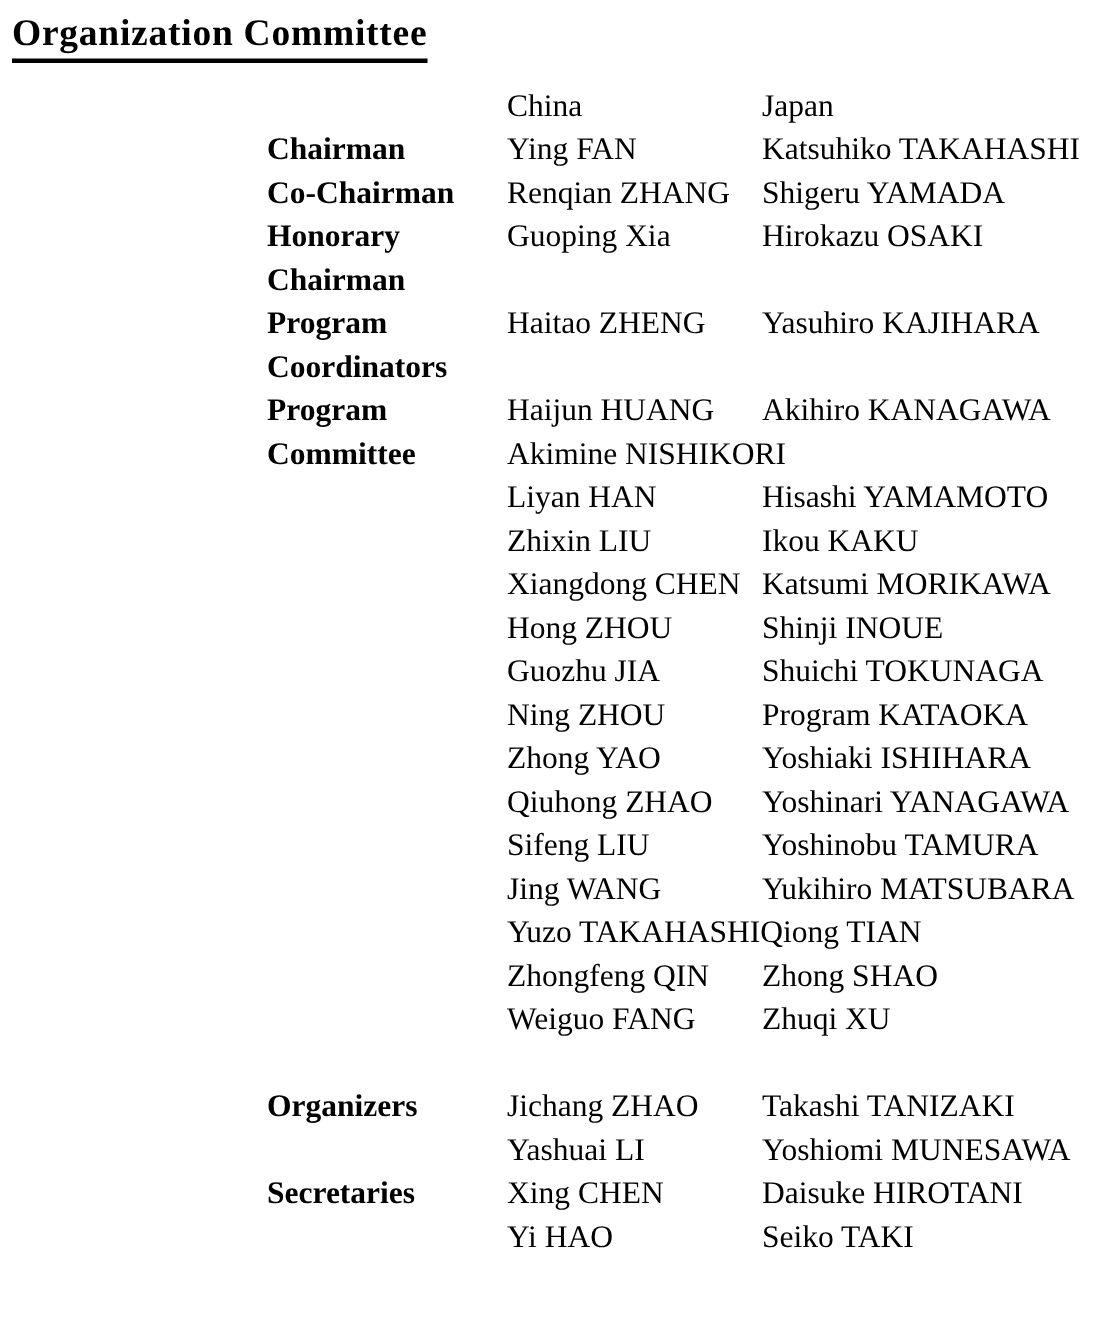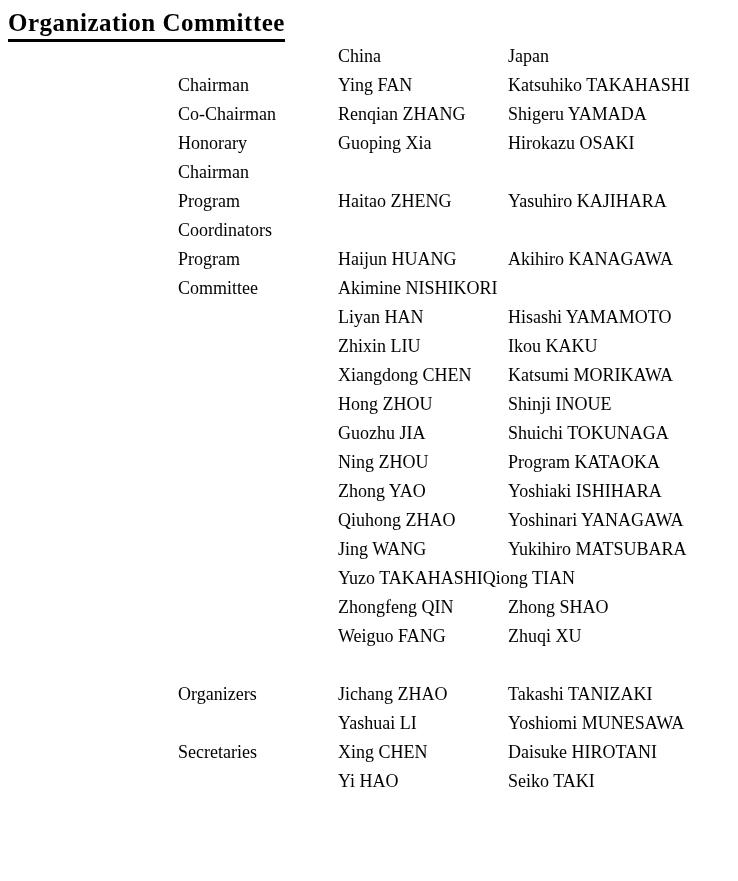--- a/index.html
+++ b/index.html
@@ -25,30 +25,31 @@
     margin: 0 0 0 8px;
     font-size: 25px;
     font-weight: bold;
     letter-spacing: 0.5px;
     border-bottom: 3px solid #000;
     padding-bottom: 1px;
     line-height: 30px;
   }
   .committee-table {
     margin-left: 178px;
-    font-size: 18px;
+    margin-top: 14px;
+    font-size: 21px;
   }
   .row {
     display: flex;
     height: 29px;
     line-height: 29px;
     white-space: nowrap;
   }
   .cell { overflow: visible; }
-  .cell.role  { width: 160px; flex: 0 0 160px; }
+  .cell.role  { width: 160px; flex: 0 0 160px; font-weight: bold; }
   .cell.china { width: 170px; flex: 0 0 170px; }
   .cell.japan { flex: 1 1 auto; }
   .spacer-row { height: 29px; }
 </style>
 </head>
 <body>
 
 <div class="page">
   <h1 class="doc-title">Organization Committee</h1>
 
@@ -133,20 +134,25 @@
           <div class="cell china">Zhong YAO</div>
           <div class="cell japan">Yoshiaki ISHIHARA</div>
         </div>
         <div class="row">
           <div class="cell role"></div>
           <div class="cell china">Qiuhong ZHAO</div>
           <div class="cell japan">Yoshinari YANAGAWA</div>
         </div>
         <div class="row">
           <div class="cell role"></div>
+          <div class="cell china">Sifeng LIU</div>
+          <div class="cell japan">Yoshinobu TAMURA</div>
+        </div>
+        <div class="row">
+          <div class="cell role"></div>
           <div class="cell china">Jing WANG</div>
           <div class="cell japan">Yukihiro MATSUBARA</div>
         </div>
         <div class="row">
           <div class="cell role"></div>
           <div class="cell japan">Yuzo TAKAHASHI</div>
           <div class="cell china">Qiong TIAN</div>
         </div>
         <div class="row">
           <div class="cell role"></div>

